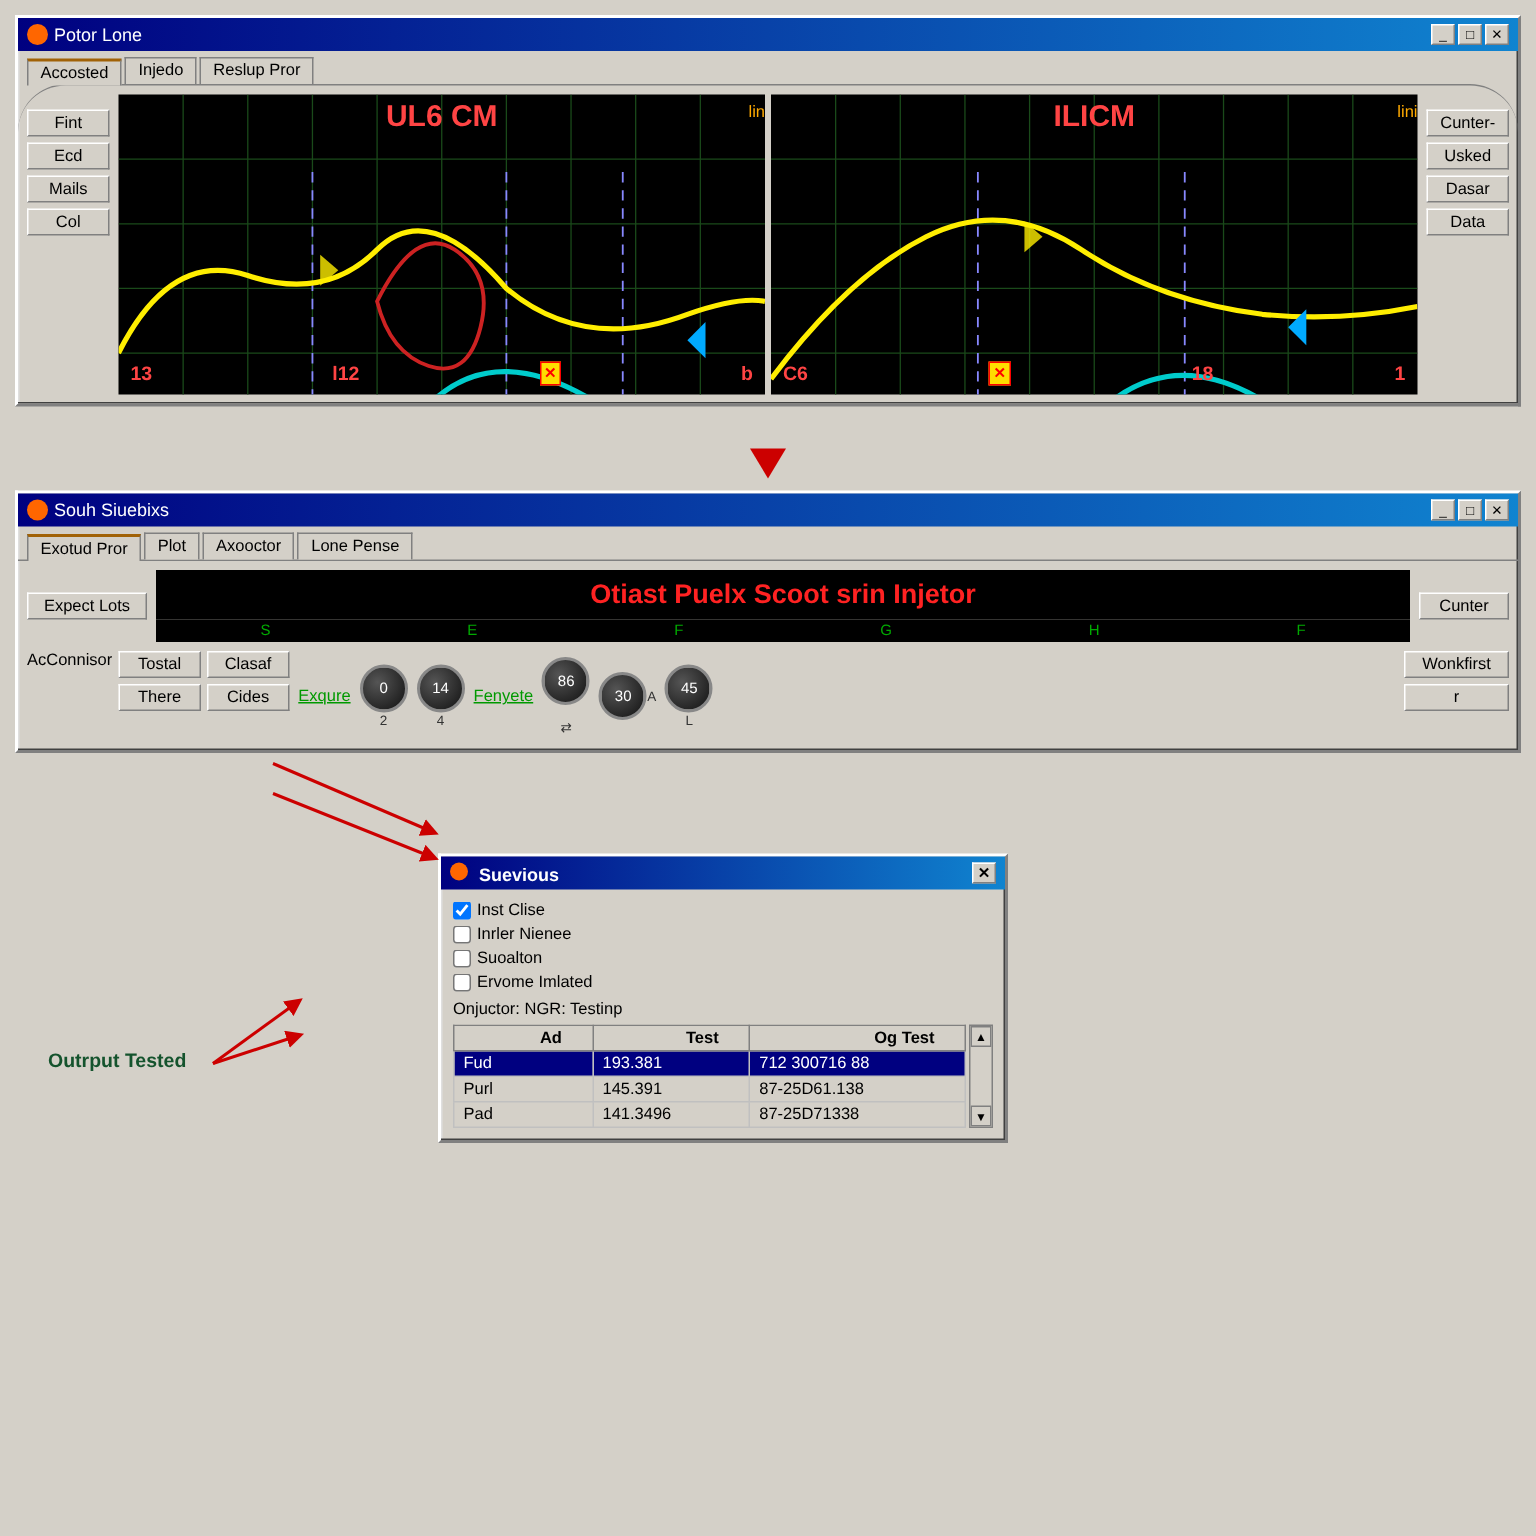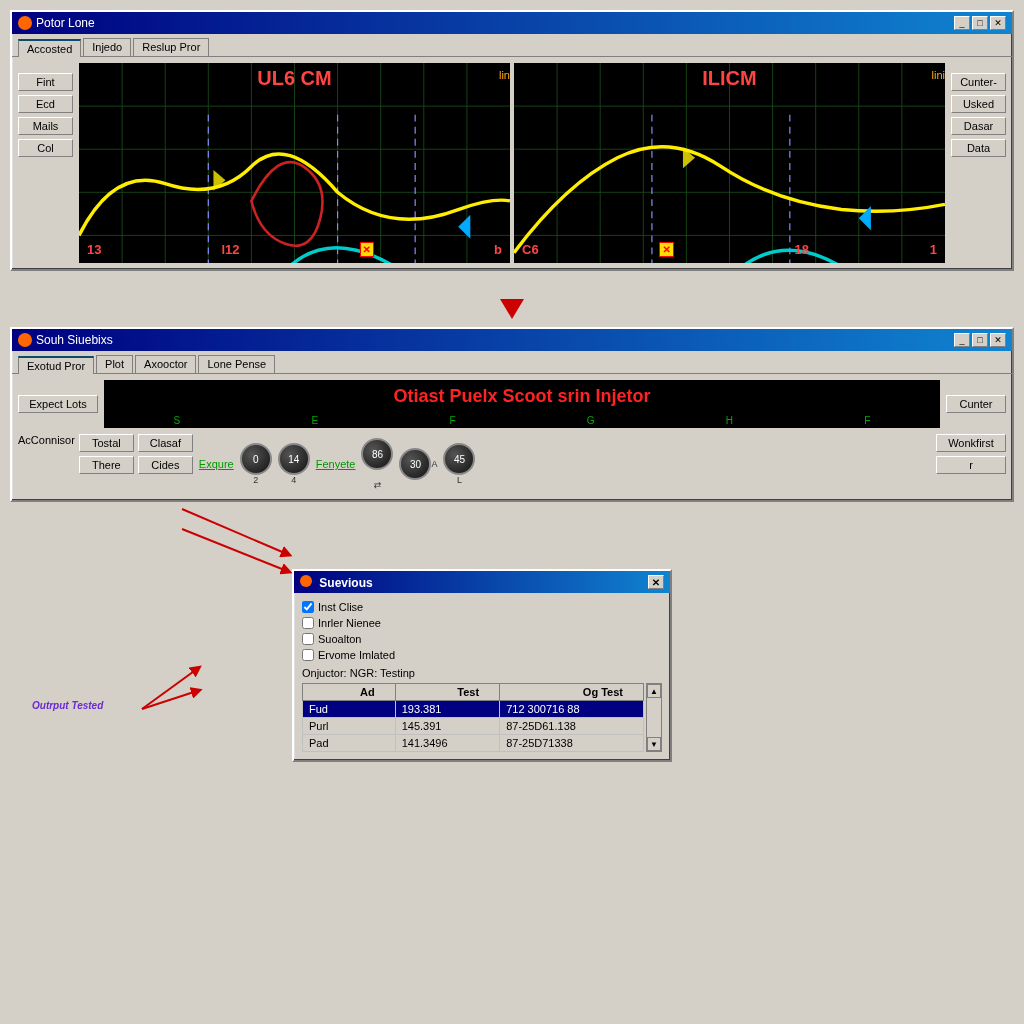--- a/index.html
+++ b/index.html
@@ -72,30 +72,31 @@
     .tab {
       background: #d4d0c8;
       border: 1px solid #808080;
       border-bottom: none;
       padding: 2px 8px;
       cursor: pointer;
       font-size: 11px;
     }
     .tab.active {
       background: #d4d0c8;
-      border-top: 2px solid #0c4a6e;
+      border-top: 2px solid #a16207;
       position: relative;
       bottom: -1px;
       z-index: 1;
     }
 
     
     .window-content {
       padding: 6px;
       border-top: 1px solid #808080;
+      border-radius: 32px;
     }
 
     
     .top-window-inner {
       display: flex;
       gap: 6px;
       align-items: stretch;
     }
     .side-buttons-left {
       display: flex;
@@ -646,21 +647,21 @@
         <line x1="110" y1="100" x2="165" y2="60" stroke="#cc0000" stroke-width="2" marker-end="url(#arr)"></line>
 
         <line x1="110" y1="100" x2="165" y2="82" stroke="#cc0000" stroke-width="2" marker-end="url(#arr)"></line>
         <defs>
           <marker id="arr" markerWidth="6" markerHeight="6" refX="3" refY="3" orient="auto">
             <path d="M0,0 L0,6 L6,3 Z" fill="#cc0000"></path>
           </marker>
         </defs>
       </svg>
       <div style="position:absolute; top:90px; left:0px;">
-        <span style="color:#6d28d9; font-size:10px; font-weight:bold; font-style:italic;">Outrput Tested</span>
+        <span style="color:#14532d; font-size:13px; font-weight:bold; ">Outrput Tested</span>
       </div>
     </div>
 
     <div class="dialog-overlay">
 
       <svg style="position:absolute;left:-120px;top:-80px;pointer-events:none;" width="130" height="90">
         <defs>
           <marker id="arr2" markerWidth="6" markerHeight="6" refX="3" refY="3" orient="auto">
             <path d="M0,0 L0,6 L6,3 Z" fill="#cc0000"></path>
           </marker>

